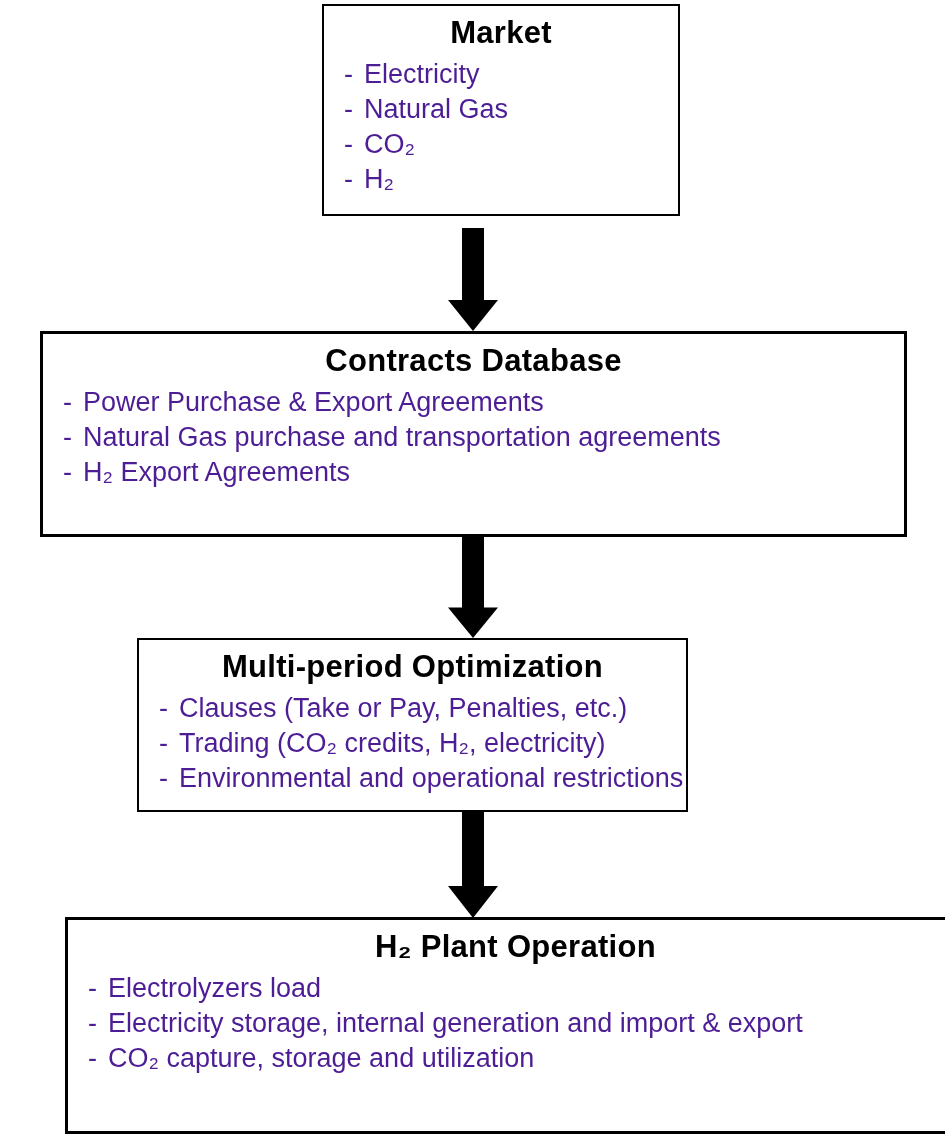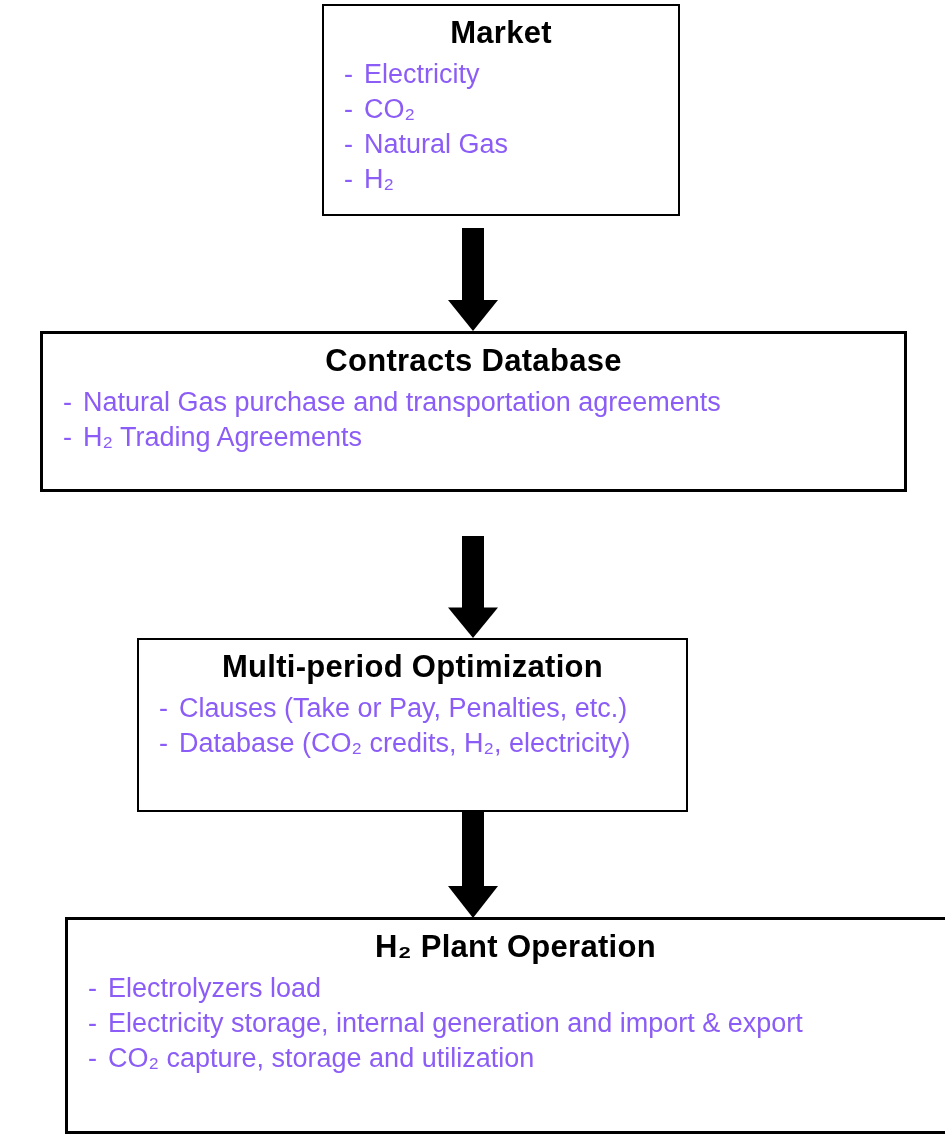--- a/index.html
+++ b/index.html
@@ -33,84 +33,86 @@
     letter-spacing: 0.3px;
     white-space: nowrap;
   }
   .box-items {
     padding: 2px 8px 0 20px;
   }
   .item {
     font-size: 27px;
     line-height: 35px;
     white-space: nowrap;
-    color: #8b5cf6;
+    color: #4c1d95;
   }
   .item .bullet {
     display: inline-block;
     margin-right: 11px;
   }
   .down-arrow {
     position: absolute;
     width: 50px;
     left: 448px;
   }
   .down-arrow svg { display: block; width: 100%; height: 100%; }
 
   
   #box-market   { left: 306px; top: 4px;  width: 358px; height: 212px; margin-left: 16px; }
-  #box-contracts{ left: 40px;  top: 331px; width: 867px; height: 161px; }
+  #box-contracts{ left: 40px;  top: 331px; width: 867px; height: 206px; }
   #box-optim    { left: 137px; top: 638px; width: 551px; height: 174px; }
   #box-plant    { left: 25px;  top: 917px; width: 901px; height: 217px; margin-left: 40px; }
   #arrow-1 { top: 228px; height: 103px; }
   #arrow-2 { top: 536px; height: 102px; }
   #arrow-3 { top: 811px; height: 107px; }
 </style>
 </head>
 <body>
 
 <div class="canvas">
 
   <div class="flow-box" id="box-market">
     <div class="box-title">Market</div>
     <div class="box-items">
       <div class="item"><span class="bullet">-</span><span>Electricity</span></div>
+      <div class="item"><span class="bullet">-</span><span>Natural Gas</span></div>
       <div class="item"><span class="bullet">-</span><span>CO₂</span></div>
-      <div class="item"><span class="bullet">-</span><span>Natural Gas</span></div>
       <div class="item"><span class="bullet">-</span><span>H₂</span></div>
     </div>
   </div>
 
   <div class="down-arrow" id="arrow-1">
     <svg viewBox="0 0 50 100" preserveAspectRatio="none" aria-hidden="true">
       <rect x="14" y="0" width="22" height="72" fill="#000000"></rect>
       <polygon points="0,70 50,70 25,100" fill="#000000"></polygon>
     </svg>
   </div>
 
   <div class="flow-box thick" id="box-contracts">
     <div class="box-title">Contracts Database</div>
     <div class="box-items">
+      <div class="item"><span class="bullet">-</span><span>Power Purchase &amp; Export Agreements</span></div>
       <div class="item"><span class="bullet">-</span><span>Natural Gas purchase and transportation agreements</span></div>
-      <div class="item"><span class="bullet">-</span><span>H₂ Trading Agreements</span></div>
+      <div class="item"><span class="bullet">-</span><span>H₂ Export Agreements</span></div>
     </div>
   </div>
 
   <div class="down-arrow" id="arrow-2">
     <svg viewBox="0 0 50 100" preserveAspectRatio="none" aria-hidden="true">
       <rect x="14" y="0" width="22" height="72" fill="#000000"></rect>
       <polygon points="0,70 50,70 25,100" fill="#000000"></polygon>
     </svg>
   </div>
 
   <div class="flow-box" id="box-optim">
     <div class="box-title">Multi-period Optimization</div>
     <div class="box-items">
       <div class="item"><span class="bullet">-</span><span>Clauses (Take or Pay, Penalties, etc.)</span></div>
-      <div class="item"><span class="bullet">-</span><span>Database (CO₂ credits, H₂, electricity)</span></div>
+      <div class="item"><span class="bullet">-</span><span>Trading (CO₂ credits, H₂, electricity)</span></div>
+      <div class="item"><span class="bullet">-</span><span>Environmental and operational restrictions</span></div>
     </div>
   </div>
 
   <div class="down-arrow" id="arrow-3">
     <svg viewBox="0 0 50 100" preserveAspectRatio="none" aria-hidden="true">
       <rect x="14" y="0" width="22" height="72" fill="#000000"></rect>
       <polygon points="0,70 50,70 25,100" fill="#000000"></polygon>
     </svg>
   </div>
 

